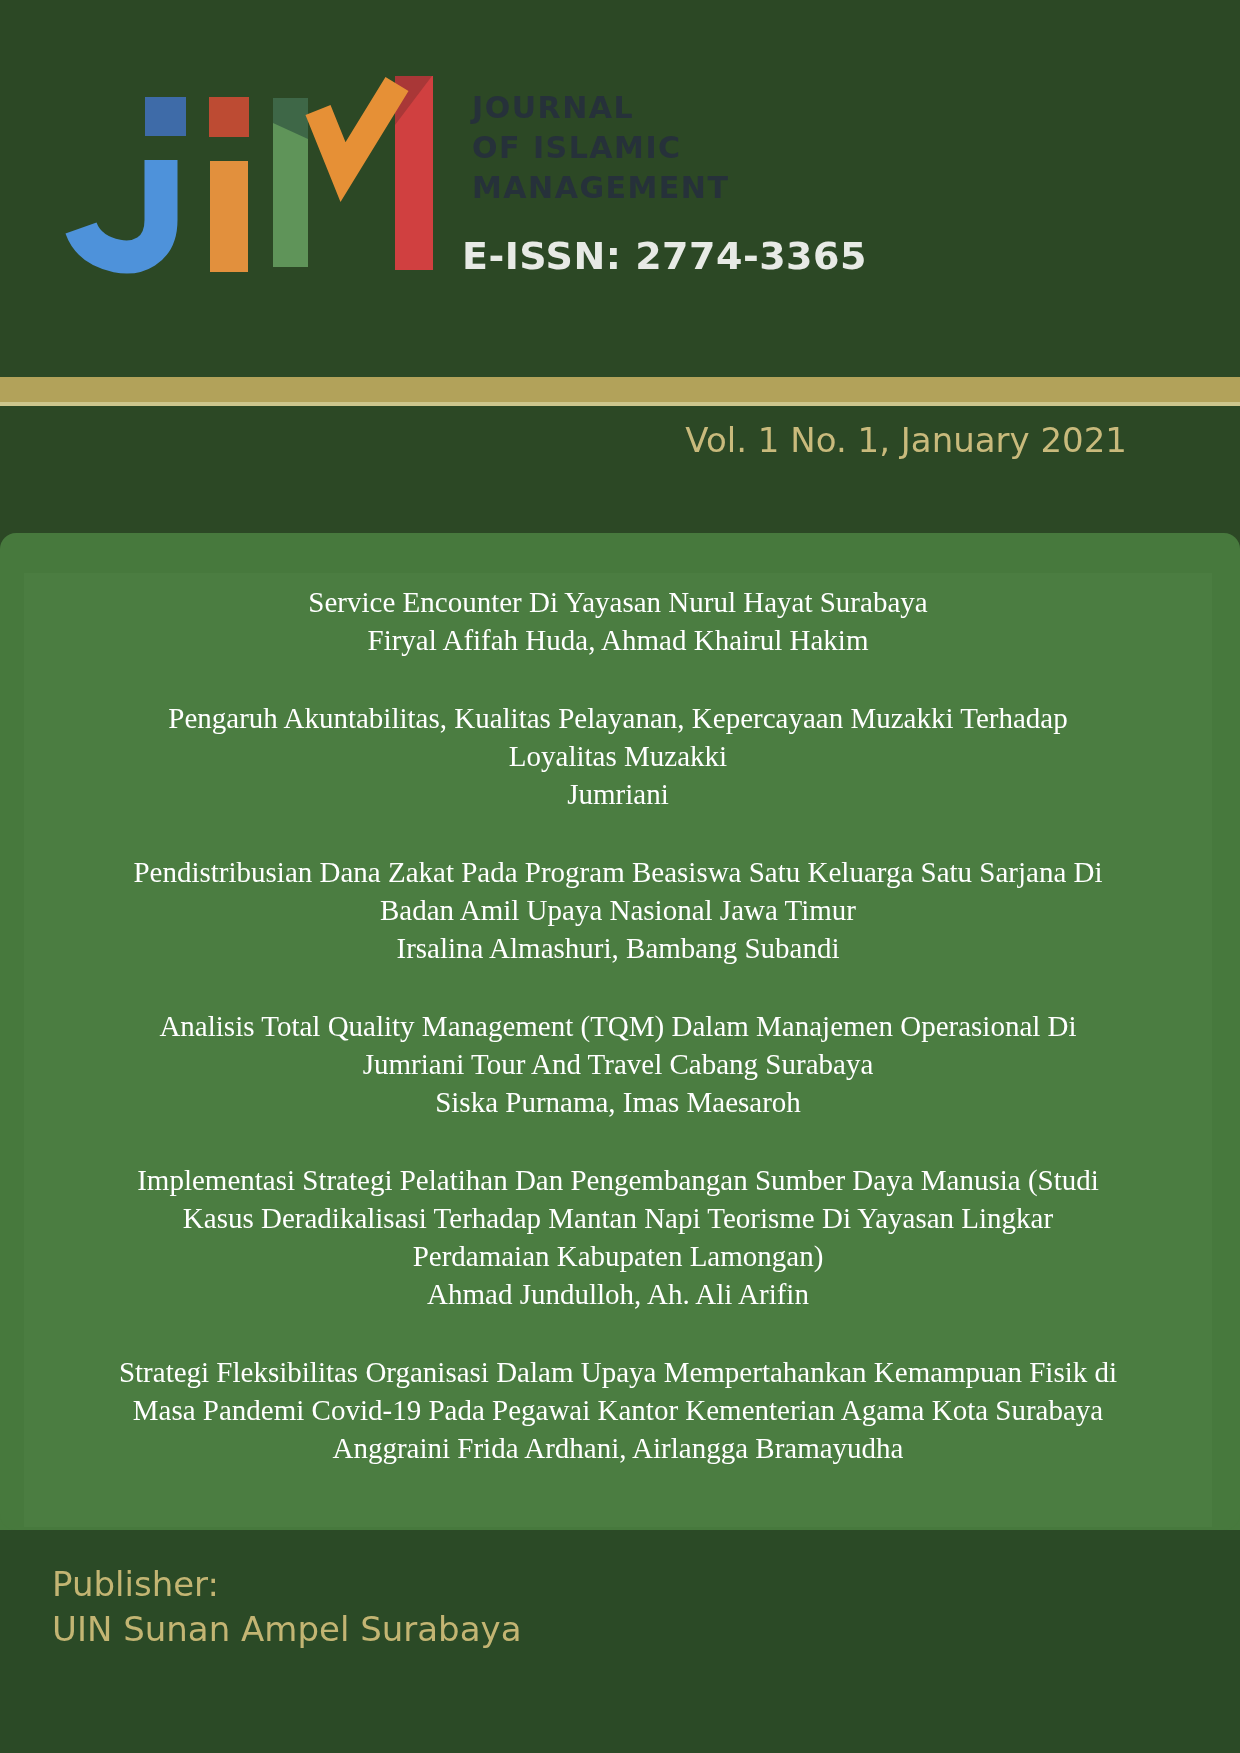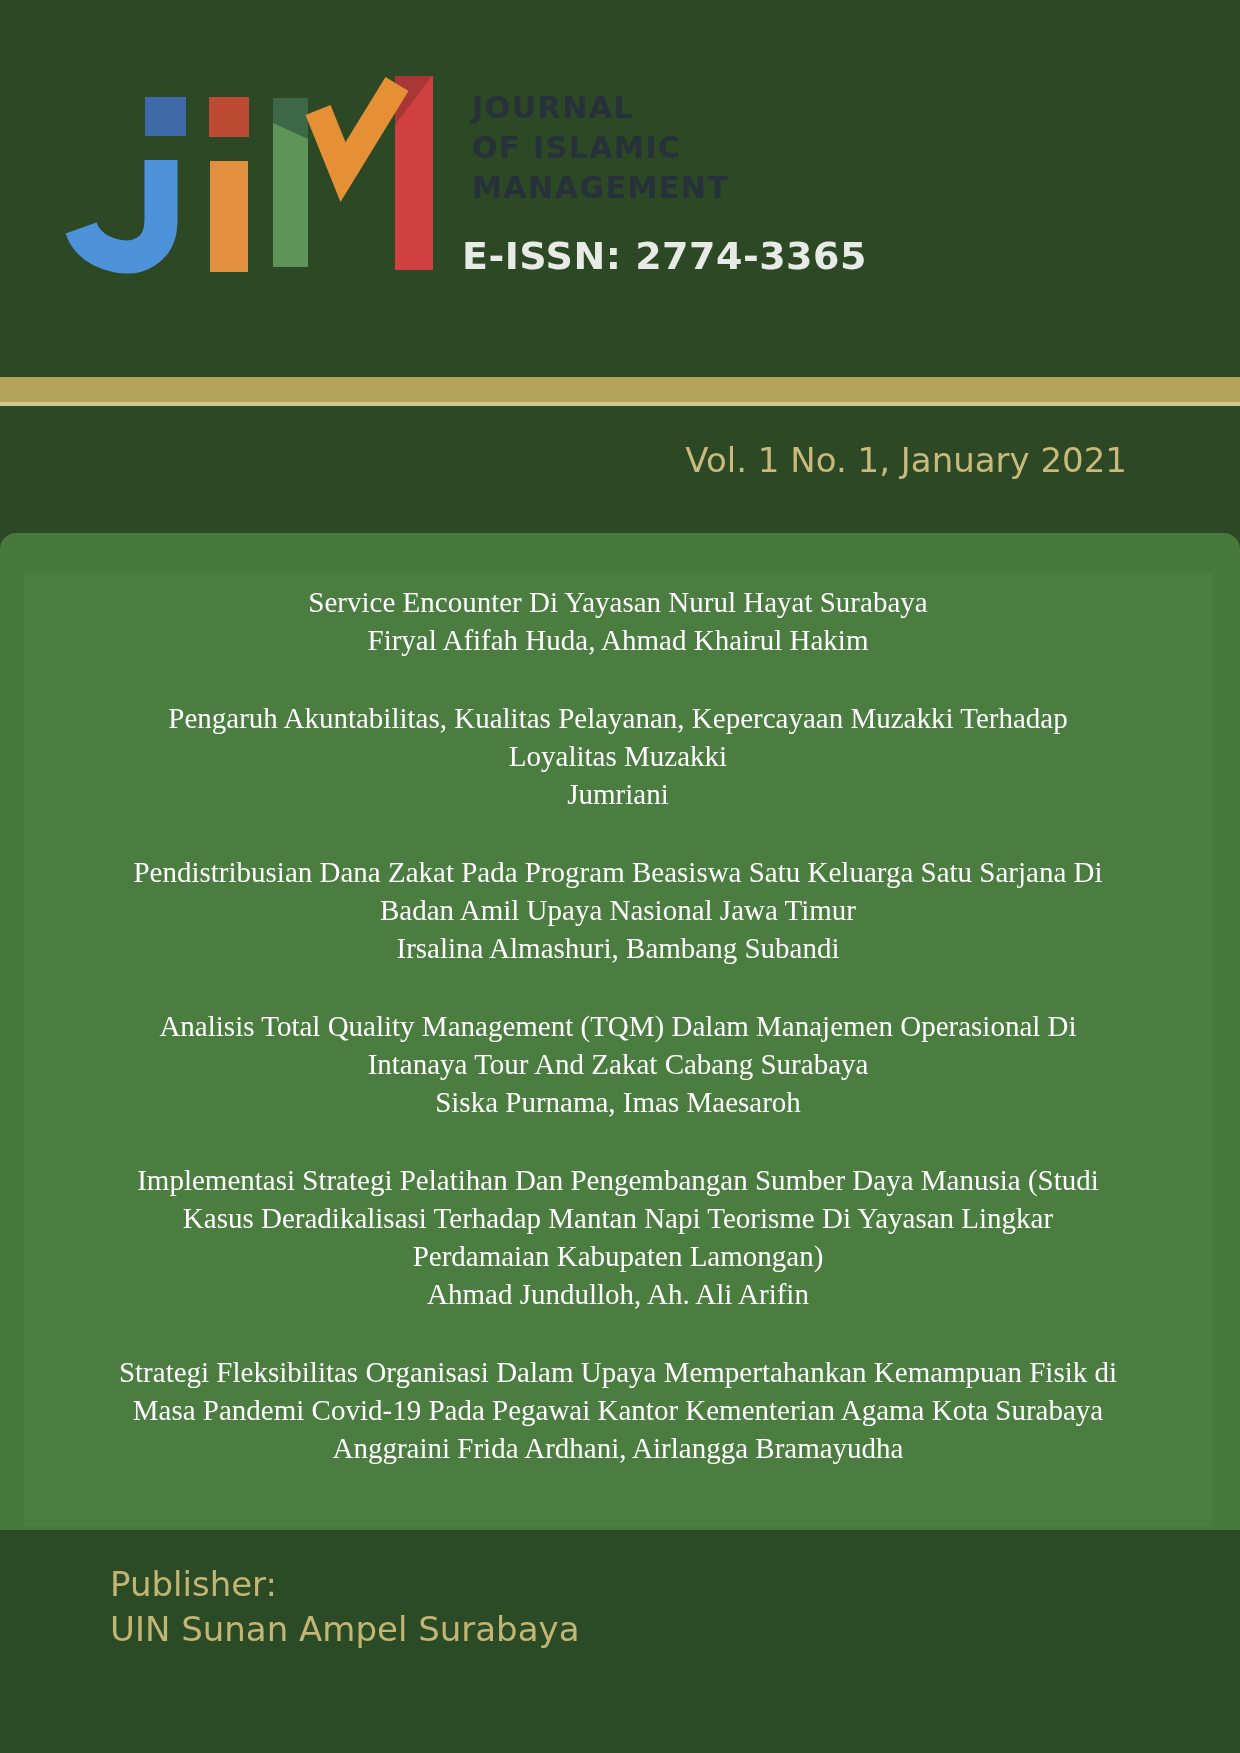--- a/index.html
+++ b/index.html
@@ -19,38 +19,38 @@
   .eissn{
     position:absolute;left:462px;top:234px;
     font-size:38px;font-weight:bold;letter-spacing:.5px;
     color:var(--eissn_text);
   }
   .gold-bar{
     position:absolute;top:377px;left:0;width:1240px;height:25px;
     background:var(--gold_bar);border-bottom:4px solid var(--gold_bar_edge);
   }
   .issue{
-    position:absolute;top:440px;right:113px;
+    position:absolute;top:420px;right:113px;
     font-size:34px;color:var(--issue_text);line-height:40px;margin-left:12px;
   }
   .main{position:absolute;top:533px;left:0;width:1240px;height:997px;background:var(--mid_bg);border-radius:16px;}
   .panel{
     position:absolute;left:24px;top:40px;width:1188px;height:954px;
     background:var(--panel_bg);
     box-sizing:border-box;padding-top:10px;
     text-align:center;
     font-family:"Liberation Serif",serif;
     font-size:29px;line-height:38px;color:var(--title_text);
   }
   .article{margin-bottom:40px;}
   .tline{white-space:nowrap;}
   .footer{
     position:absolute;top:1530px;left:0;width:1240px;height:223px;
     background:var(--footer_bg);
-    box-sizing:border-box;padding:32px 0 0 110px;
+    box-sizing:border-box;padding:32px 0 0 52px;
     font-size:34px;line-height:45px;color:var(--publisher_text);
   }
 </style>
 </head>
 <body>
 
 <div class="page">
 
   <div class="header">
 
@@ -96,21 +96,21 @@
           <div class="tline">Loyalitas Muzakki</div>
           <div class="tline">Jumriani</div>
         </div>
         <div class="article">
           <div class="tline">Pendistribusian Dana Zakat Pada Program Beasiswa Satu Keluarga Satu Sarjana Di</div>
           <div class="tline">Badan Amil Upaya Nasional Jawa Timur</div>
           <div class="tline">Irsalina Almashuri, Bambang Subandi</div>
         </div>
         <div class="article">
           <div class="tline">Analisis Total Quality Management (TQM) Dalam Manajemen Operasional Di</div>
-          <div class="tline">Intanaya Tour And Zakat Cabang Surabaya</div>
+          <div class="tline">Jumriani Tour And Travel Cabang Surabaya</div>
           <div class="tline">Siska Purnama, Imas Maesaroh</div>
         </div>
         <div class="article">
           <div class="tline">Implementasi Strategi Pelatihan Dan Pengembangan Sumber Daya Manusia (Studi</div>
           <div class="tline">Kasus Deradikalisasi Terhadap Mantan Napi Teorisme Di Yayasan Lingkar</div>
           <div class="tline">Perdamaian Kabupaten Lamongan)</div>
           <div class="tline">Ahmad Jundulloh, Ah. Ali Arifin</div>
         </div>
         <div class="article">
           <div class="tline">Strategi Fleksibilitas Organisasi Dalam Upaya Mempertahankan Kemampuan Fisik di</div>

